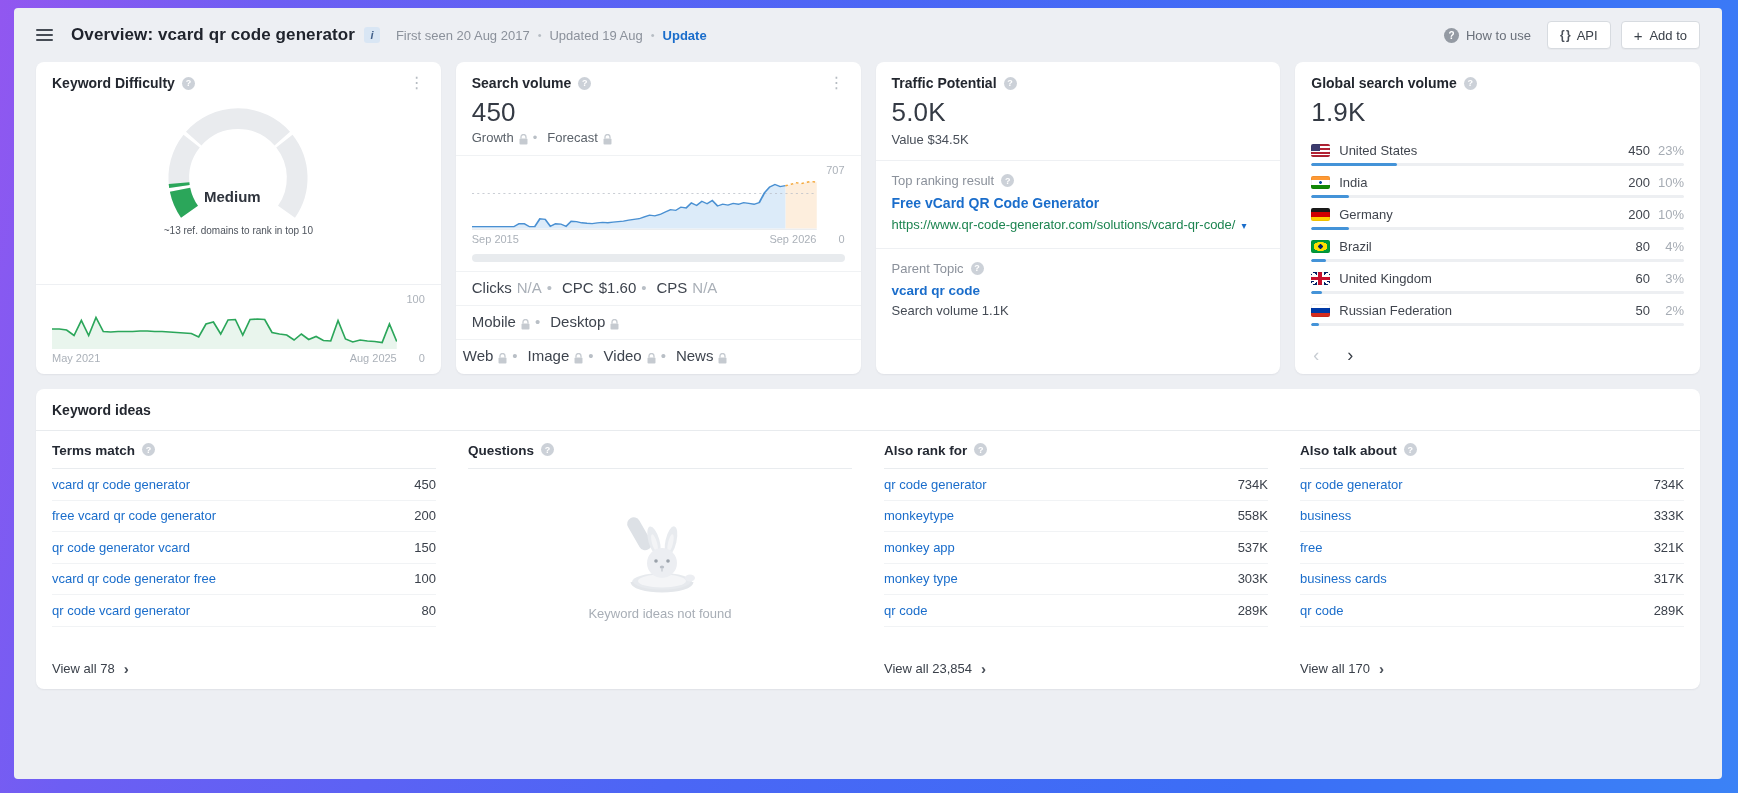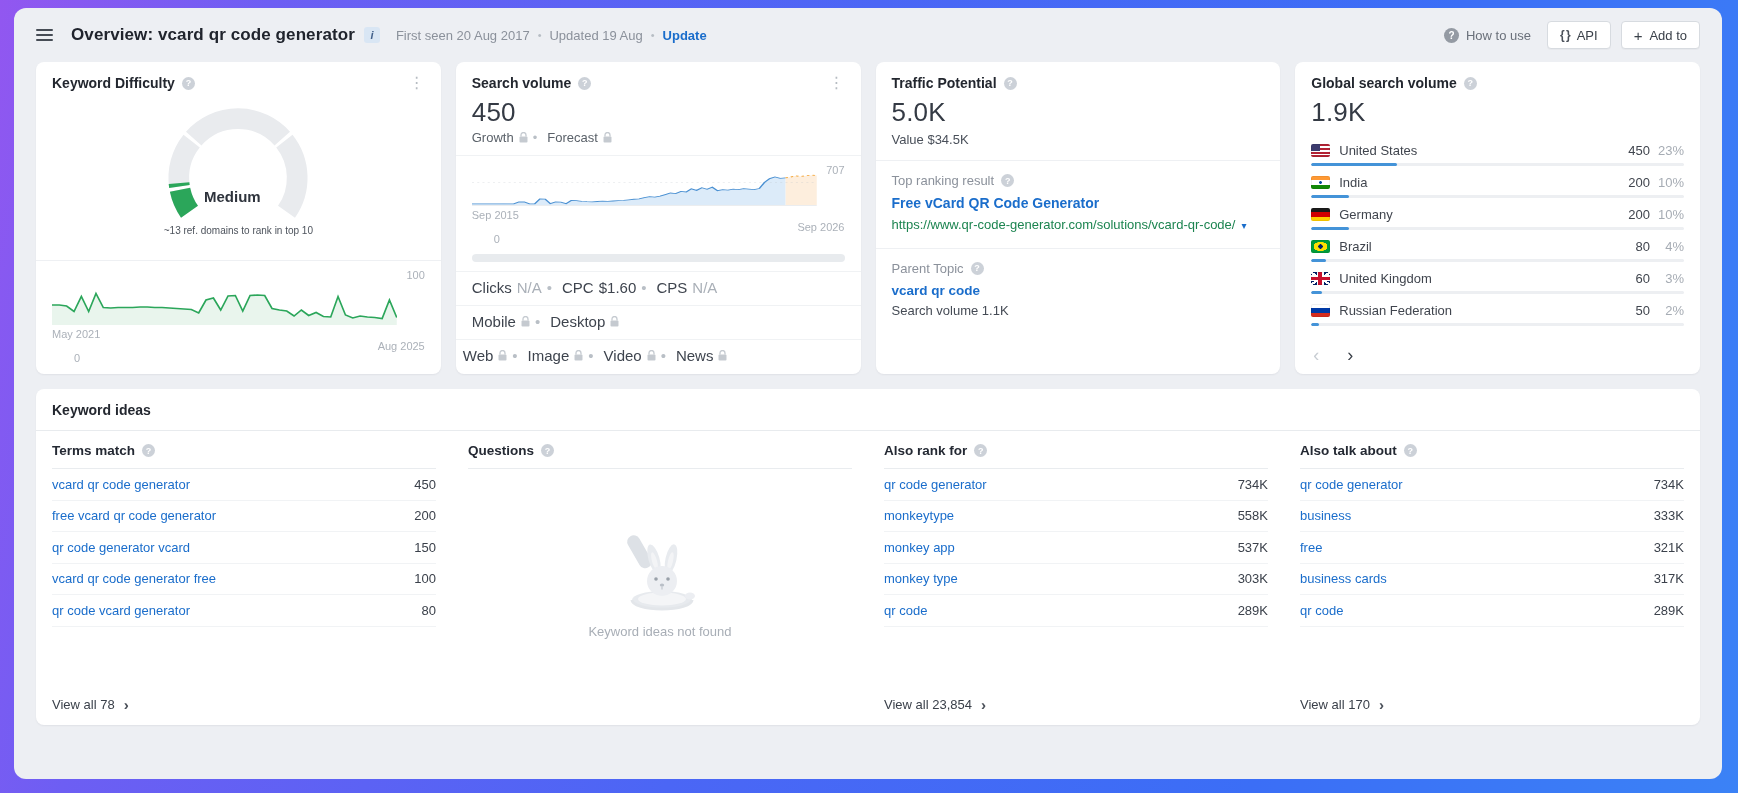--- a/index.html
+++ b/index.html
@@ -3,21 +3,21 @@
 <meta charset="utf-8">
 <style>
   :root{
     --link:#1a6dcb;
     --url-green:#1c8450;
     --bar-blue:#4493d8;
   }
   *{box-sizing:border-box;margin:0;padding:0;font-family:"Liberation Sans","DejaVu Sans",sans-serif;}
   html,body{width:1738px;height:793px;overflow:hidden;}
   body{background:linear-gradient(105deg,#9257f0 0%,#6d5ef3 14%,#4b66f5 45%,#3b6ef6 75%,#3b82f6 100%);}
-  .app{position:absolute;top:8px;left:14px;right:16px;bottom:14px;background:#edeff3;border-radius:12px;overflow:hidden;display:flex;flex-direction:column;}
+  .app{position:absolute;top:8px;left:14px;right:16px;bottom:14px;background:#edeff3;border-radius:4px;overflow:hidden;display:flex;flex-direction:column;}
 
   
   header{display:flex;align-items:center;height:54px;padding:0 22px;flex:none;}
   .burger{display:inline-block;cursor:pointer;margin-right:18px;}
   .burger i{display:block;width:17px;height:2px;background:#464c55;margin:3px 0;border-radius:1px;}
   h1{font-size:17px;font-weight:700;color:#20242d;letter-spacing:.1px;}
   .ibadge{display:inline-flex;align-items:center;justify-content:center;width:16px;height:16px;margin-left:9px;
     background:#d9e6f4;border-radius:3px;color:#41608a;font-size:11px;font-style:italic;font-weight:700;}
   .meta{display:flex;align-items:center;margin-left:16px;font-size:13px;color:#8b919b;white-space:nowrap;}
   .meta .dot{color:#b7bdc4;margin:0 8px;font-size:11px;}
@@ -47,27 +47,27 @@
   .gauge-zone svg{display:block;margin:0 auto;}
   .kd-score{position:absolute;left:0;right:0;top:47px;text-align:center;font-size:32px;color:#363c47;}
   .kd-level{position:absolute;left:0;right:12px;top:93px;text-align:center;font-size:15px;font-weight:700;color:#2e333c;}
   .kd-note{text-align:center;font-size:10px;color:#4d535c;margin-top:-16px;position:relative;}
   .spark-zone{margin-top:auto;border-top:1px solid #eef0f3;padding:8px 16px 10px;}
   .chart-row{display:flex;}
   .plotbox{flex:1;min-width:0;}
   .plotbox svg{width:100%;display:block;}
   .gutter{width:28px;flex:none;display:flex;flex-direction:column;font-size:11px;color:#abb1b9;text-align:right;}
   .gutter span{display:block;}
-  .xlabels{display:flex;font-size:11px;color:#abb1b9;margin-top:3px;flex-direction:column;}
+  .xlabels{display:flex;font-size:11px;color:#abb1b9;margin-top:3px;}
   .xlabels .xend{margin-left:auto;}
   .xlabels .g0{width:28px;text-align:right;flex:none;}
 
   
   .toggles{display:flex;align-items:center;padding:0 16px;font-size:13px;color:#5a6169;}
-  .stat,.toggle{display:inline-flex;align-items:center;gap:5px;}
+  .stat,.toggle{display:inline-flex;align-items:flex-end;gap:5px;}
   .stat + .stat::before,.toggle + .toggle::before{content:"•";color:#b9bfc6;margin:0 5px;}
   .sv-chart{border-top:1px solid #f0f2f4;margin-top:10px;padding:8px 16px 0;flex:1;display:flex;flex-direction:column;min-height:0;}
   .sv-plot{flex:1;min-height:0;}
   .sv-plot svg{width:100%;height:100%;display:block;}
   .brush{height:8px;background:#e8ebee;border-radius:4px;margin:9px 16px 0;cursor:pointer;flex:none;}
   .stat-row{display:flex;align-items:center;border-top:1px solid #f0f2f4;margin-top:9px;padding:7px 16px 0 16px;
     font-size:15px;color:#3e444e;flex:none;}
   .stat-row:first-of-type{margin-top:9px;}
   .stat-row .lbl{color:#3e444e;}
   .stat-row .val{color:#3e444e;}
@@ -109,26 +109,26 @@
     linear-gradient(33deg,transparent 0 45%,#fff 45% 55%,transparent 55%),
     linear-gradient(-33deg,transparent 0 45%,#fff 45% 55%,transparent 55%),#012169;}
   .flag.ru{background:linear-gradient(to bottom,#fff 0 33%,#0039a6 33% 66%,#d52b1e 66%);}
   .pager{display:flex;align-items:center;gap:28px;padding:10px 18px;margin-top:auto;}
   .pg{font-size:18px;line-height:1;cursor:pointer;}
   .pg.prev{color:#c7ccd2;}
   .pg.next{color:#3b4049;}
 
   
   .ideas-card{margin:15px 22px 0;background:#fff;border-radius:8px;box-shadow:0 1px 2px rgba(16,24,40,.06);
-    height:336px;display:flex;flex-direction:column;overflow:hidden;}
+    height:300px;display:flex;flex-direction:column;overflow:hidden;}
   .ideas-head{padding:13px 16px 12px;border-bottom:1px solid #e8ebee;}
   .ideas-head h2{font-size:14px;font-weight:700;color:#23272f;}
   .ideas-cols{display:grid;grid-template-columns:repeat(4,1fr);flex:1;min-height:0;}
   .icol{padding:0 16px;display:flex;flex-direction:column;min-width:0;}
-  .icol-head{display:flex;align-items:center;padding:12px 0 10px;border-bottom:1px solid #e9ecef;
+  .icol-head{display:flex;align-items:flex-start;padding:12px 0 10px;border-bottom:1px solid #e9ecef;
     font-size:13.5px;font-weight:700;color:#242933;}
   .irow{display:flex;align-items:center;height:31.5px;border-bottom:1px solid #f1f3f5;font-size:13px;}
   .kw{flex:1;min-width:0;color:var(--link);white-space:nowrap;overflow:hidden;text-overflow:ellipsis;cursor:pointer;text-decoration:none;}
   .vol{color:#3b414b;margin-left:10px;}
   .icol-foot{display:flex;align-items:center;gap:9px;padding:13px 0;font-size:13px;color:#3a404a;cursor:pointer;margin-top:auto;}
   .chev{font-size:15px;font-weight:700;color:#4a5059;line-height:1;}
   .empty{flex:1;display:flex;flex-direction:column;align-items:center;justify-content:center;padding-bottom:26px;}
   .empty-text{font-size:13px;color:#a8aeb6;margin-top:8px;}
 </style>
 </head>

